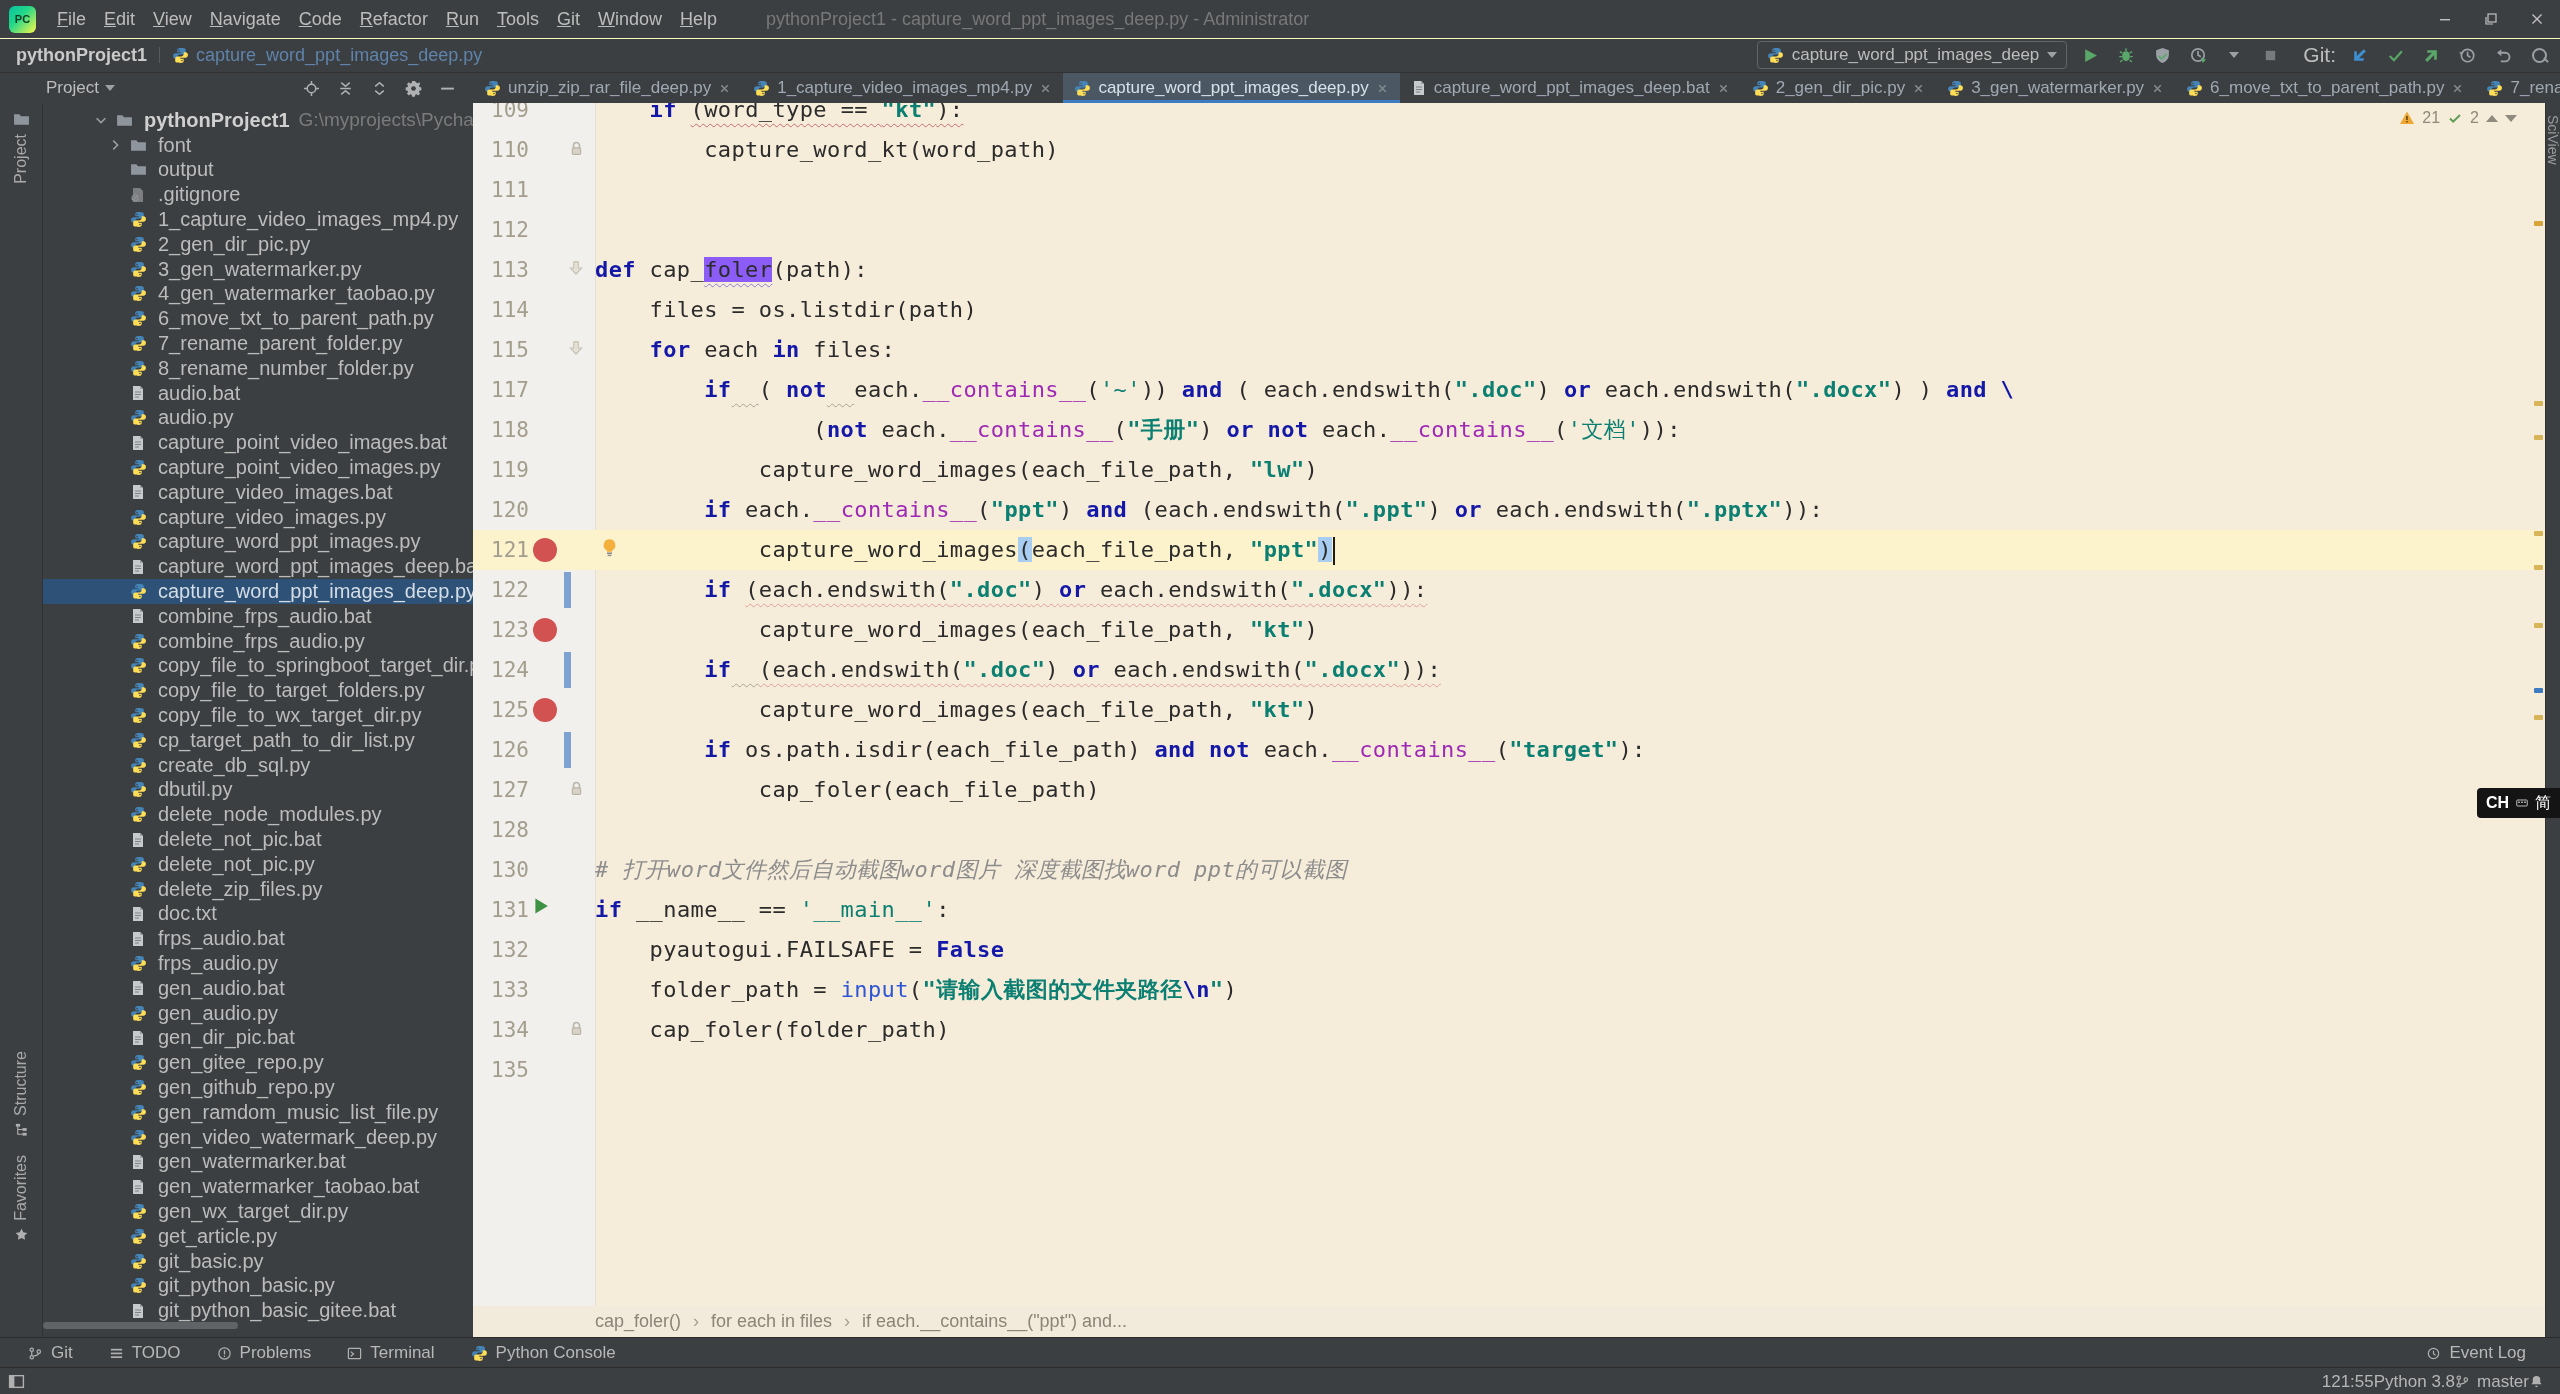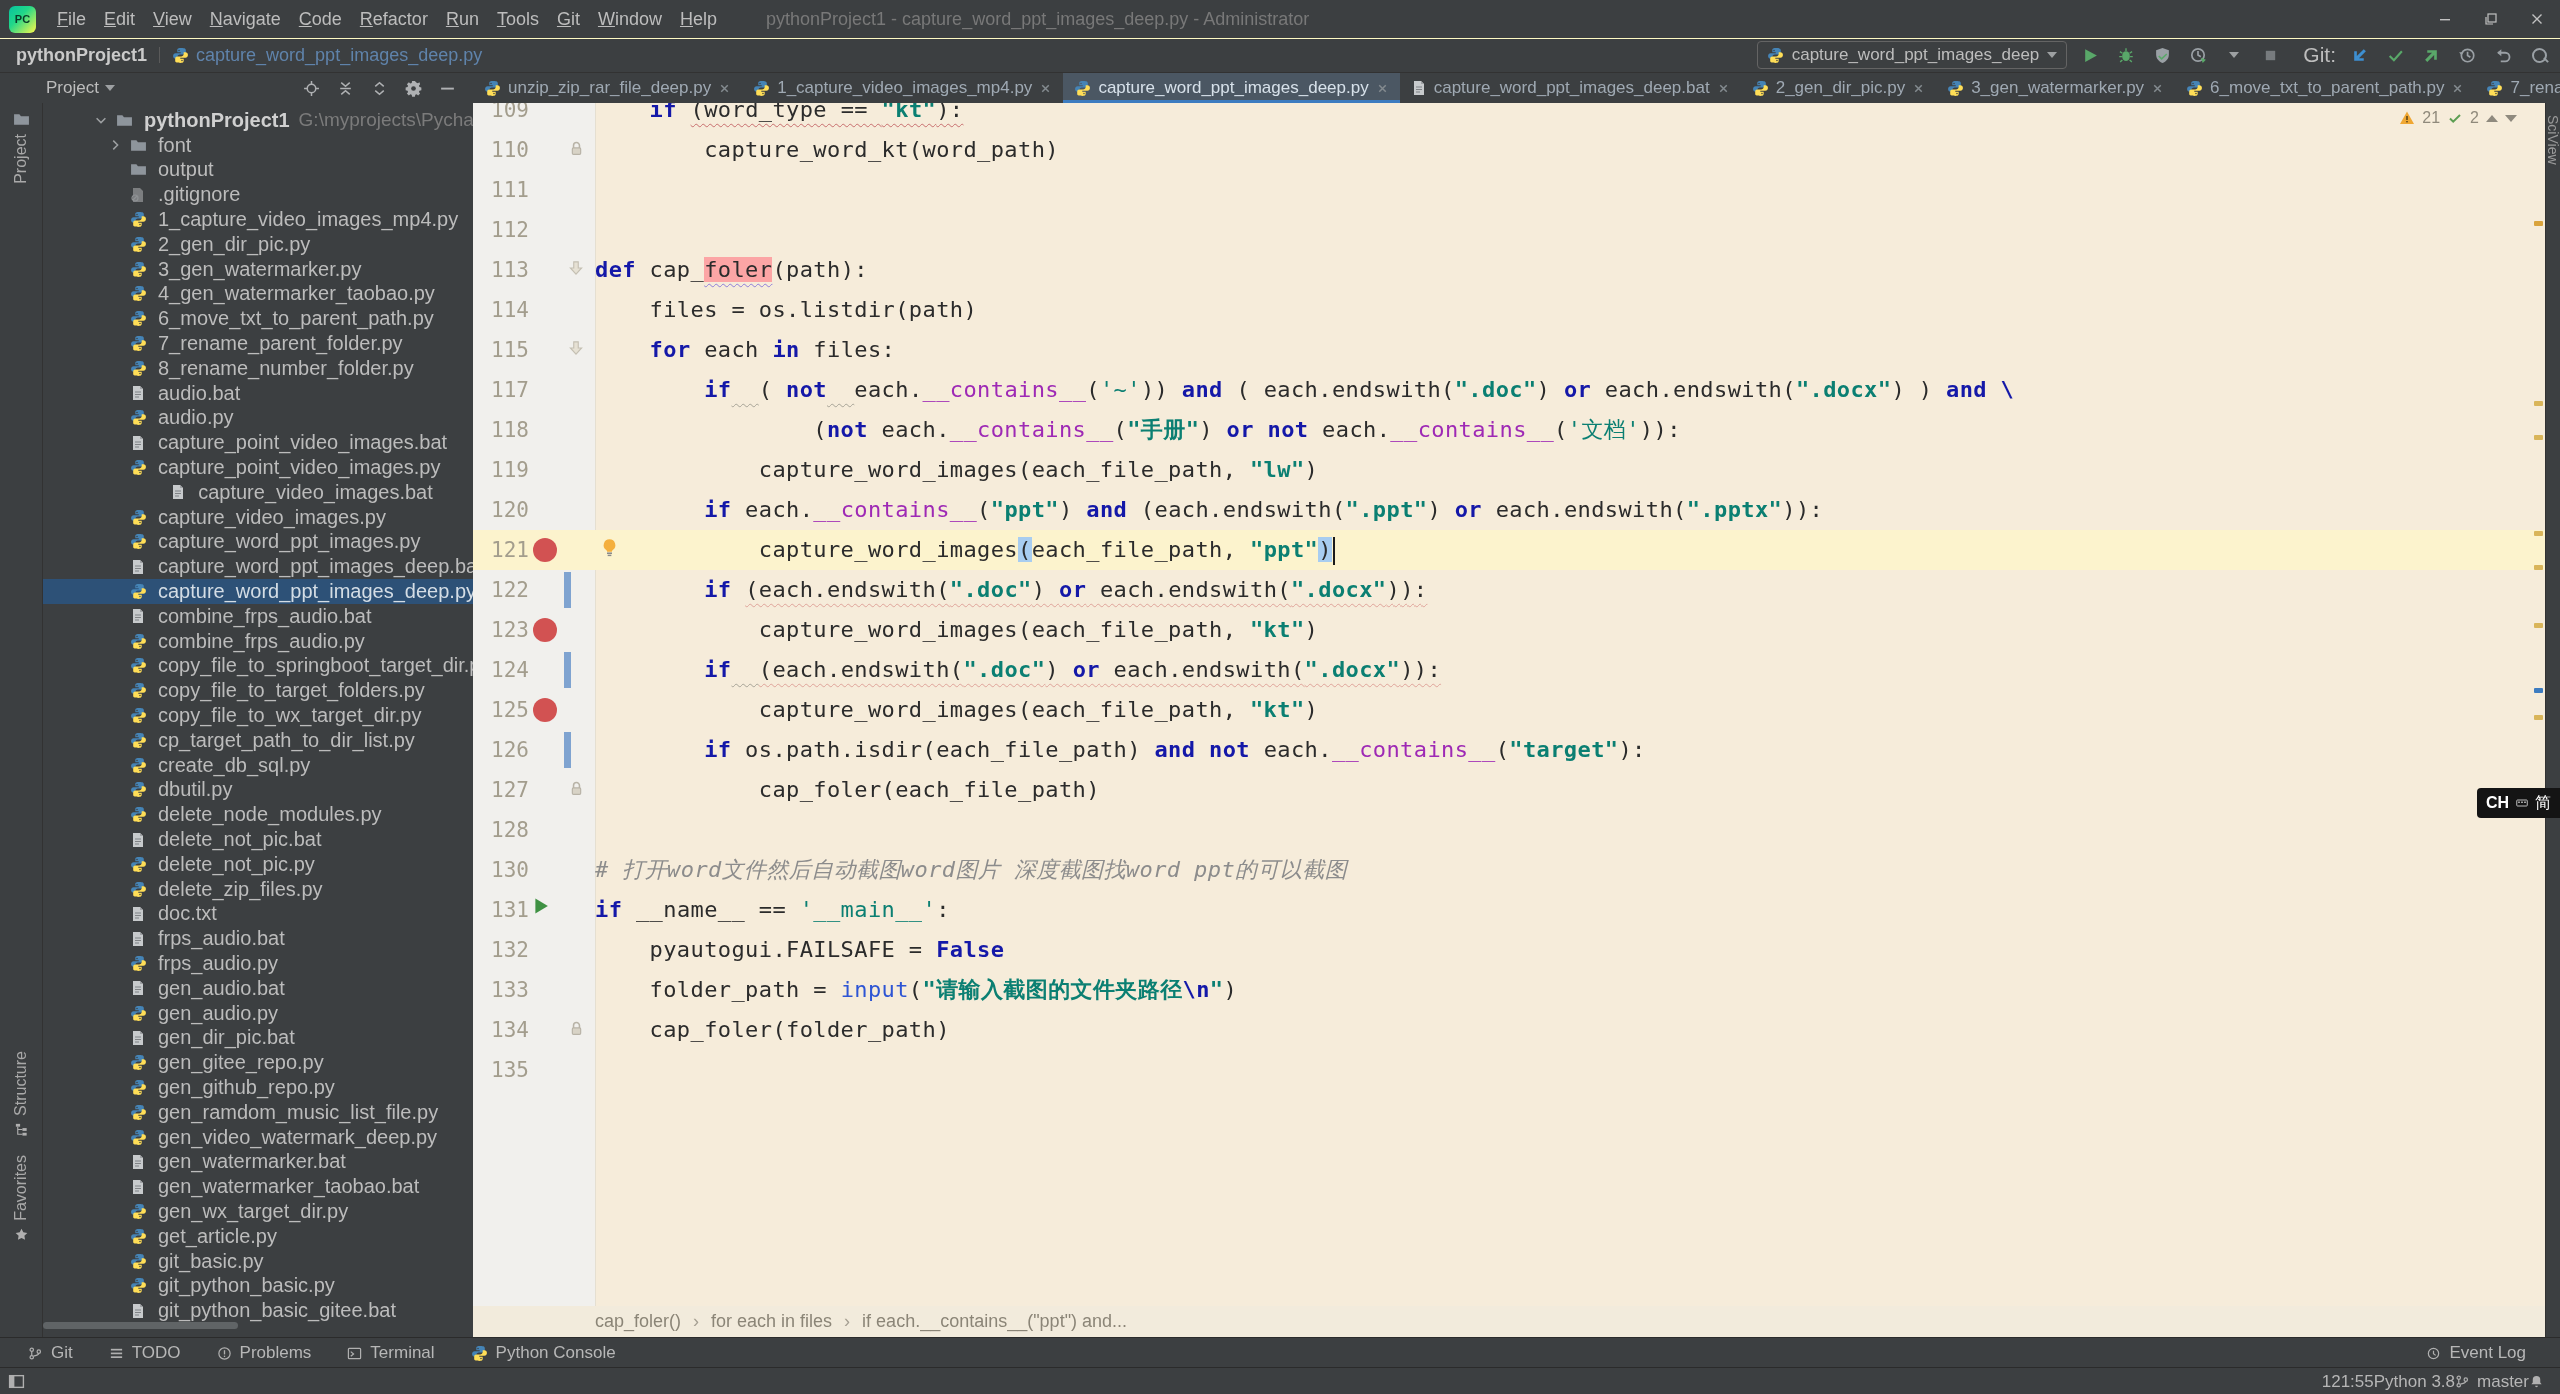--- a/index.html
+++ b/index.html
@@ -74,21 +74,21 @@
   .gicon{position:absolute;left:94px;top:9px;}
   .code{flex:1;white-space:pre;font-family:"DejaVu Sans Mono",monospace;font-size:22px;line-height:40px;
         letter-spacing:0.4px;position:relative;color:#2b2b2b;}
   .pl{color:#2b2b2b;}
   .kw{color:#1418a8;font-weight:bold;}
   .du{color:#9e29b5;}
   .st{color:#0b7f72;}
   .sb{color:#0b7f72;font-weight:bold;}
   .cm{color:#8c8c8c;font-style:italic;}
   .bi{color:#2e55d4;}
-  .occ{background:#fca5a5;}
+  .occ{background:#8b5cf6;}
   .mt{background:#a8cdf0;}
   .wv{text-decoration:underline wavy #a7a396;text-decoration-thickness:1px;text-underline-offset:6px;}
   .wvt{text-decoration:underline wavy #8f7ed8;text-decoration-thickness:1px;text-underline-offset:6px;}
   .wvd{text-decoration:underline wavy #dfa39a;text-decoration-thickness:1px;text-underline-offset:6px;}
   .wvr{text-decoration:underline wavy #c86e6e;text-decoration-thickness:1px;text-underline-offset:6px;}
   .caret{display:inline-block;width:2px;height:28px;background:#1a1a1a;vertical-align:middle;margin-left:1px;}
   .bulb{position:absolute;left:4px;top:8px;}
   #insp{position:absolute;top:6px;right:28px;display:flex;align-items:center;gap:7px;color:#8f897b;font-size:16px;}
   .cuv{width:0;height:0;border-left:6px solid transparent;border-right:6px solid transparent;border-bottom:7px solid #8f8a7e;}
   .cdv{width:0;height:0;border-left:6px solid transparent;border-right:6px solid transparent;border-top:7px solid #8f8a7e;}
@@ -605,21 +605,21 @@
         <div class="trow" style="padding-left:60px;">
           <span class="chev"></span>
           <span class="ficon">
             <svg width="17" height="17" viewBox="0 0 16 16">
               <path fill="#4584b6" d="M8 1C5.2 1 5 2.2 5 3v2h3.2v.9H3.4C2 5.9 1 7 1 8.5S2 11 3.4 11H5V9.4C5 8 6.1 7 7.5 7H11c1.1 0 2-.9 2-2V3c0-1.8-2.2-2-5-2zM6.6 2.6a.7.7 0 1 1 0 1.4.7.7 0 0 1 0-1.4z"></path>
               <path fill="#ffde57" d="M8 15c2.8 0 3-1.2 3-2v-2H7.8v-.9h4.8C14 10.1 15 9 15 7.5S14 5 12.6 5H11v1.6C11 8 9.9 9 8.5 9H5c-1.1 0-2 .9-2 2v2c0 1.8 2.2 2 5 2zm1.4-1.6a.7.7 0 1 1 0-1.4.7.7 0 0 1 0 1.4z"></path>
             </svg>
           </span>
           <span>capture_point_video_images.py</span>
         </div>
-        <div class="trow" style="padding-left:60px;justify-content:center;">
+        <div class="trow" style="padding-left:60px;">
           <span class="chev"></span>
           <span class="ficon">
             <svg width="16" height="16" viewBox="0 0 16 16">
               <path fill="#c7cacc" d="M3 1h7l3 3v11H3z"></path>
               <path fill="#9fa2a5" d="M10 1l3 3h-3z"></path>
               <rect x="5" y="6.5" width="6" height="1" fill="#7f8285"></rect>
               <rect x="5" y="9" width="6" height="1" fill="#7f8285"></rect>
               <rect x="5" y="11.5" width="4" height="1" fill="#7f8285"></rect>
             </svg>
           </span>

